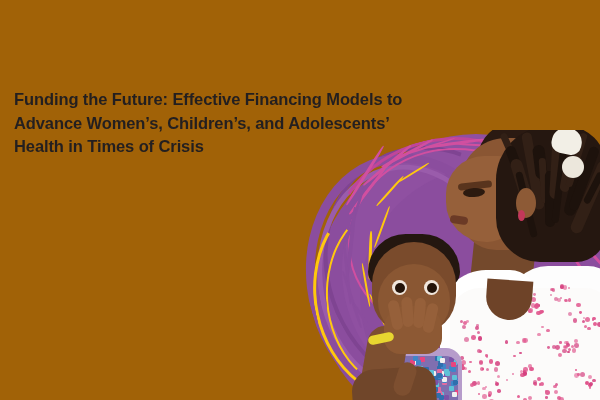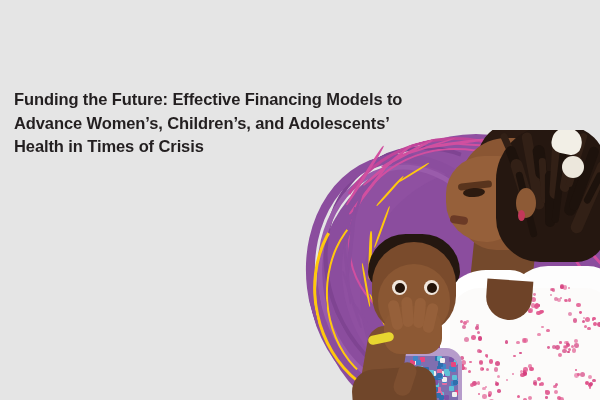--- a/index.html
+++ b/index.html
@@ -5,21 +5,21 @@
   html, body {
     margin: 0;
     padding: 0;
     background: #ffffff;
   }
   #banner {
     position: relative;
     width: 600px;
     height: 400px;
     overflow: hidden;
-    background: #e5e5e5;
+    background: #a16207;
     font-family: "Liberation Sans", sans-serif;
   }
 
   
   #headline {
     position: absolute;
     left: 14px;
     top: 88px;
     width: 460px;
     color: #231f20;

